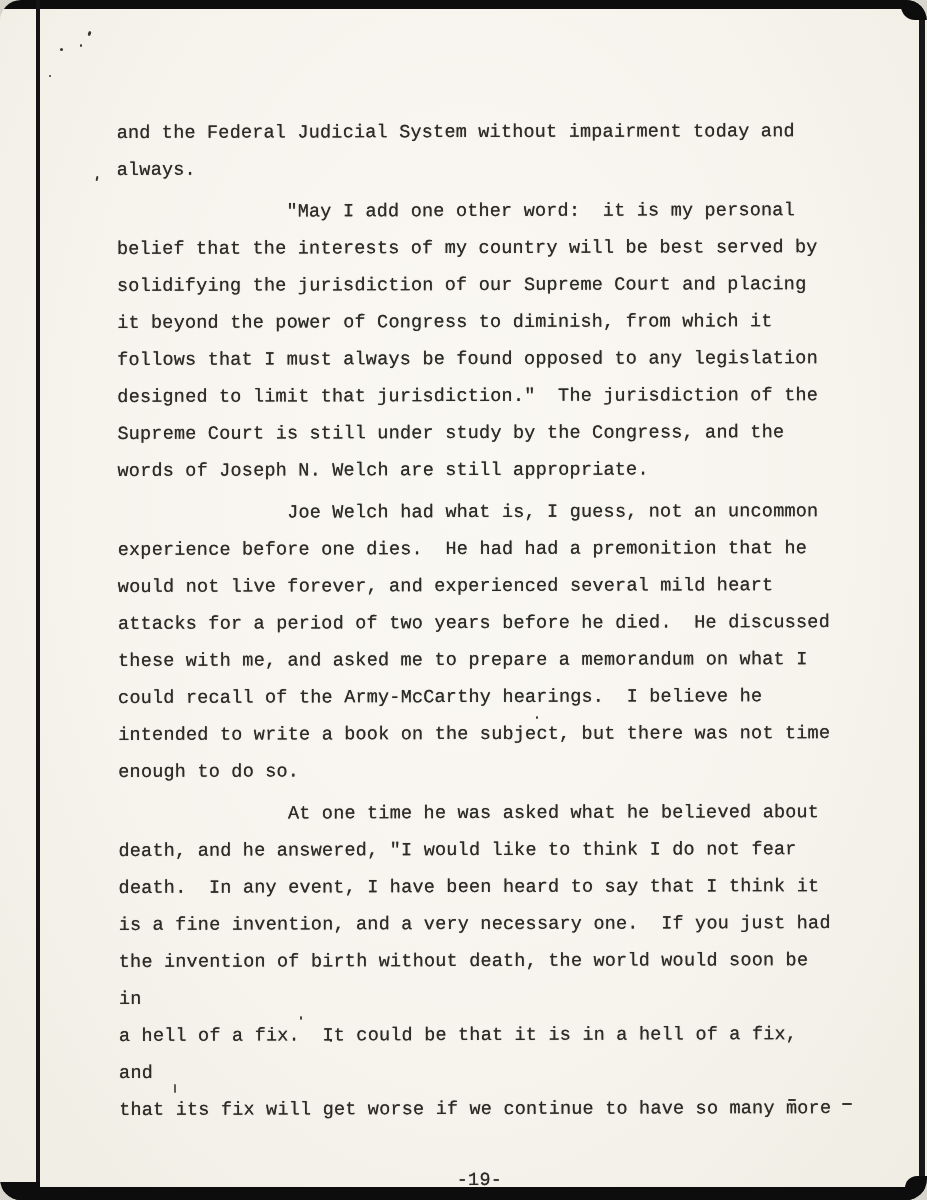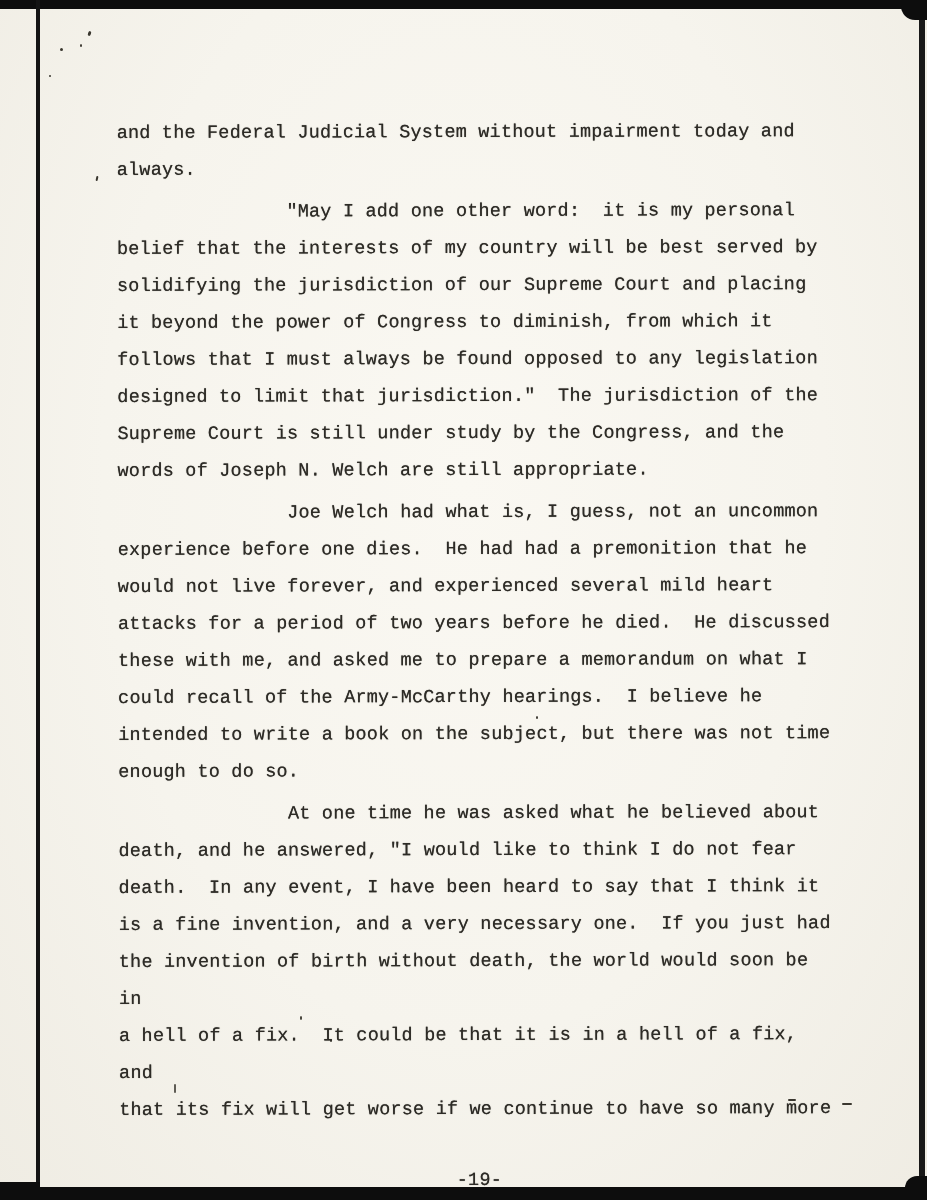--- a/index.html
+++ b/index.html
@@ -9,20 +9,21 @@
   }
   .scan {
     position: relative;
     width: 927px;
     height: 1200px;
     margin: 0 auto;
     background:
       radial-gradient(ellipse at 50% 40%, #faf8f2 0%, #f6f4ed 55%, #efece3 100%);
     overflow: hidden;
     font-family: "Liberation Mono", "DejaVu Sans Mono", monospace;
+    border-radius: 21px;
   }
   
   .edge { position: absolute; background: #0d0d0d; }
   .edge-top    { top: 0; left: 0; right: 0; height: 9px; }
   .edge-bottom { bottom: 0; left: 0; right: 0; height: 13px; }
   .edge-left   { top: 0; bottom: 0; left: 36px; width: 4px; background: #141414; }
   .edge-right  { top: 0; bottom: 0; right: 2px; width: 6px; background: #181818; }
   .corner {
     position: absolute; background: #0d0d0d;
   }

